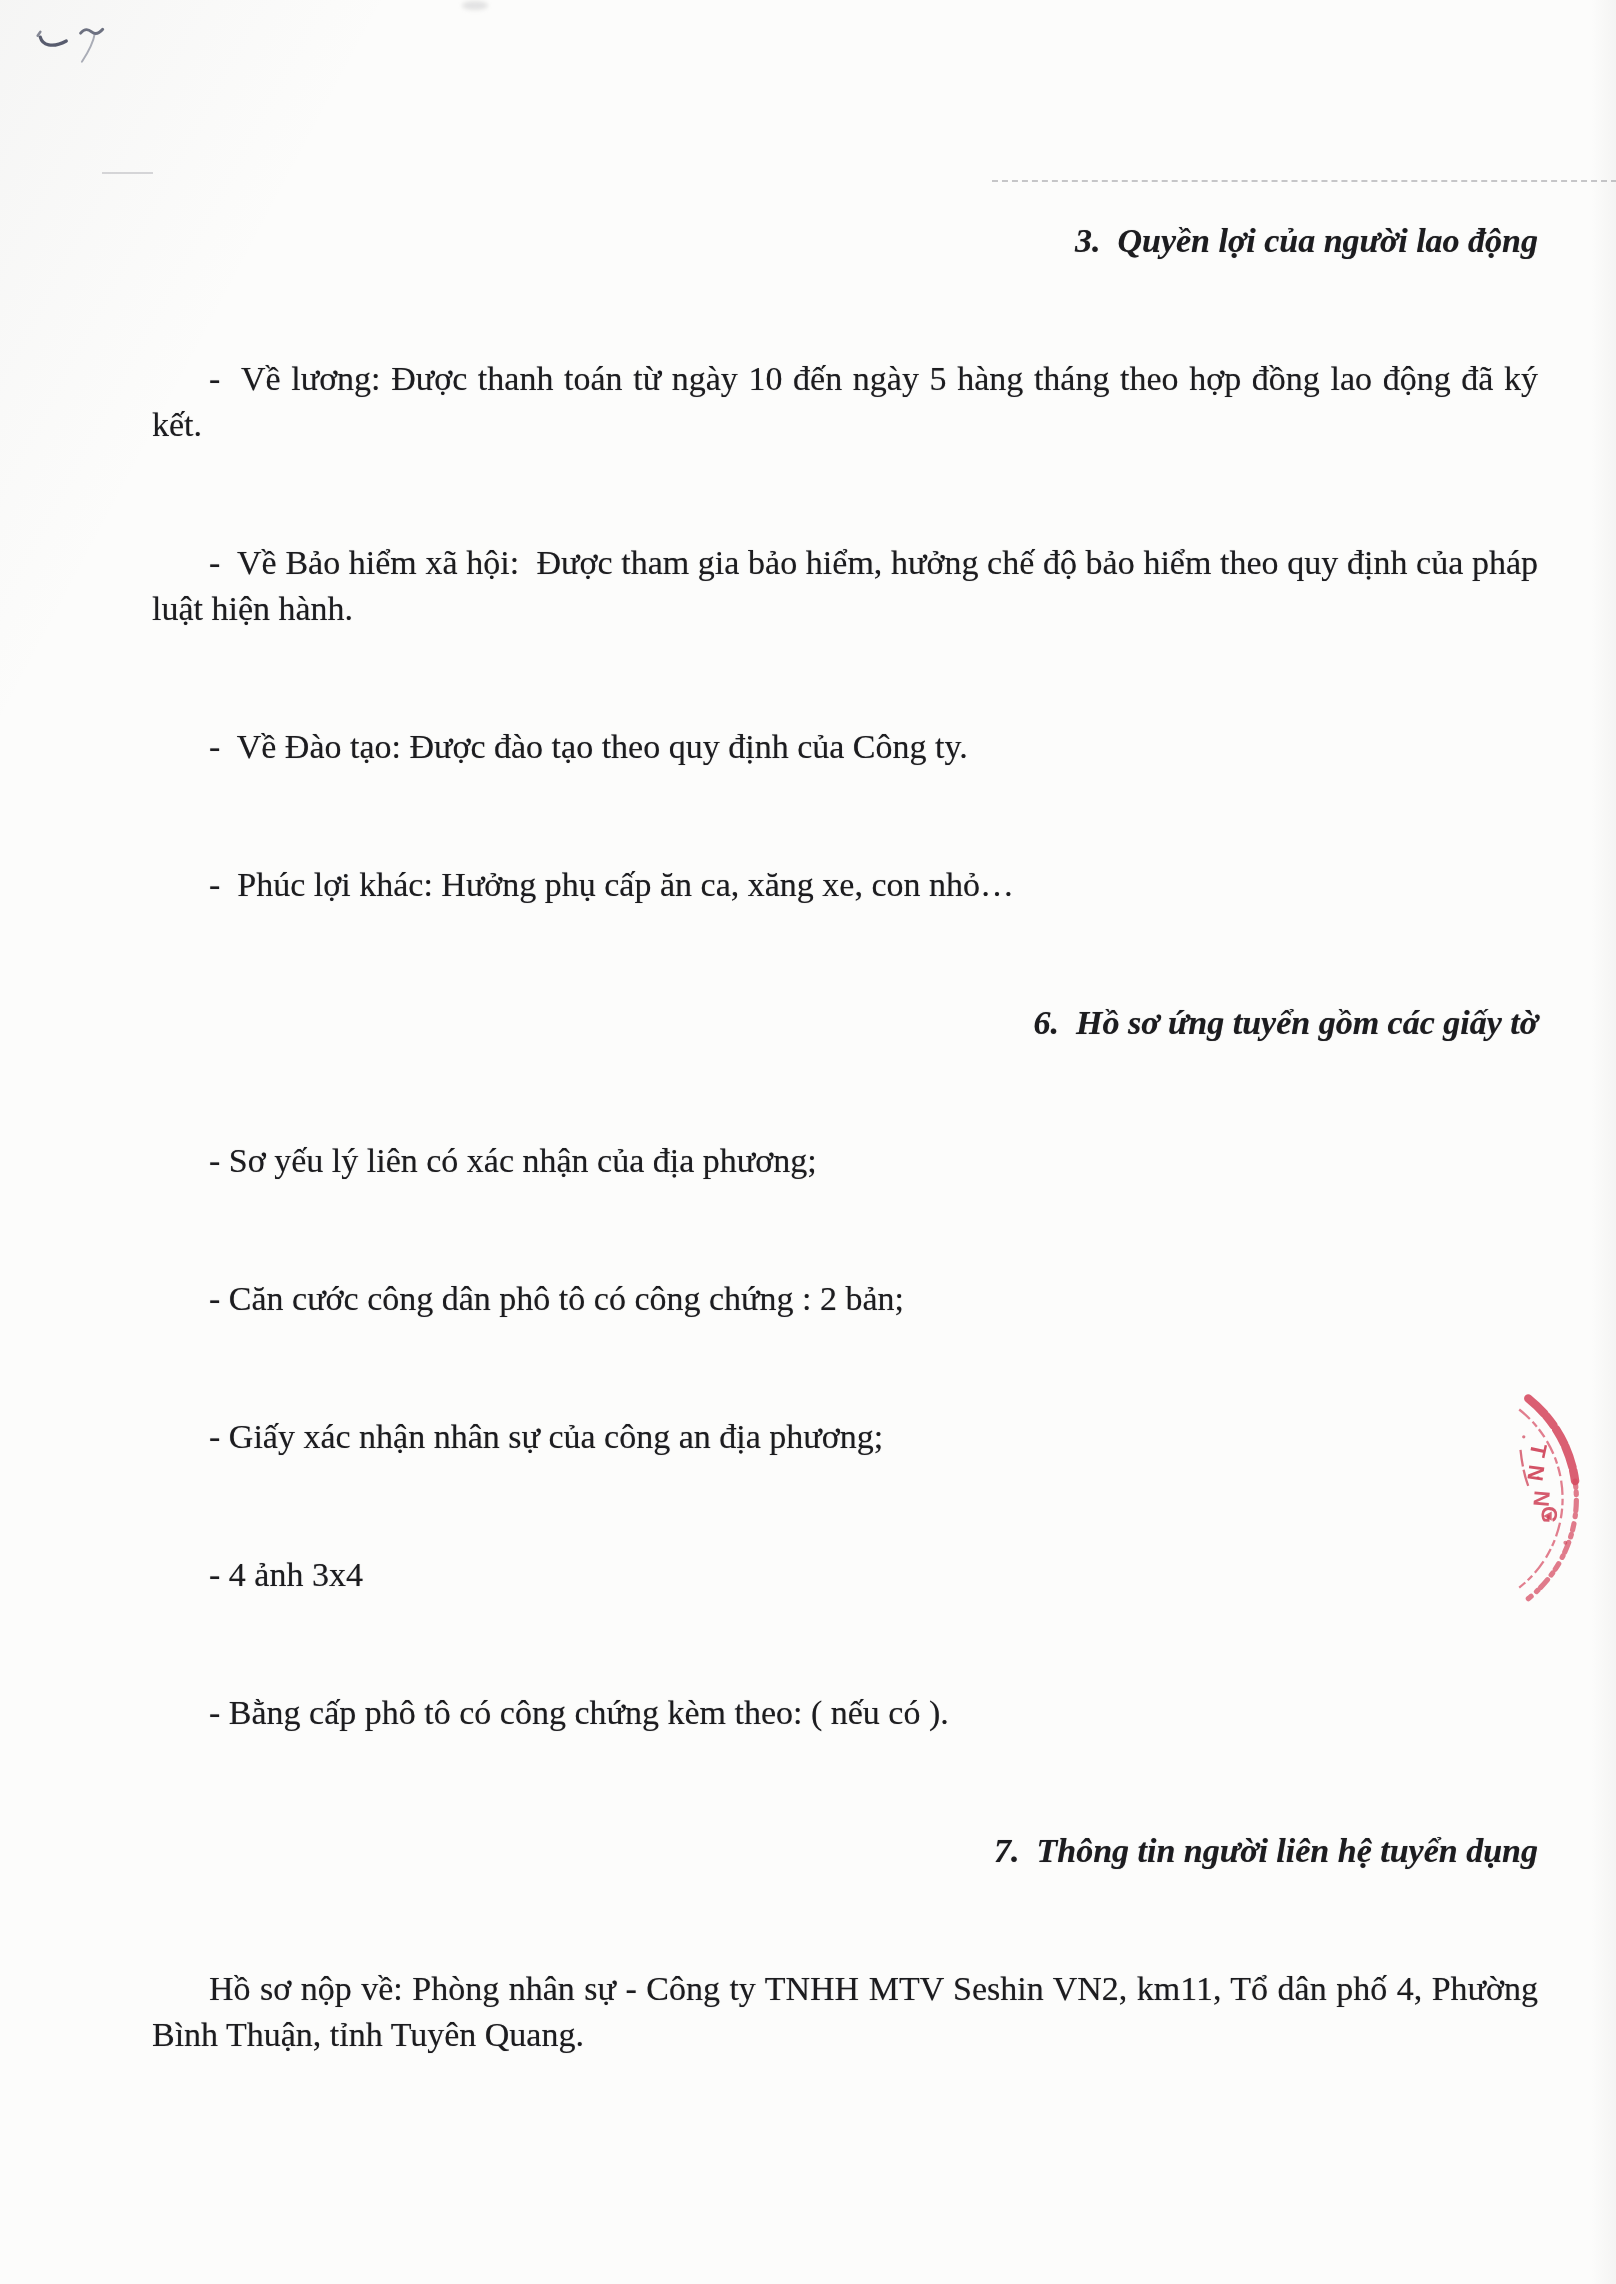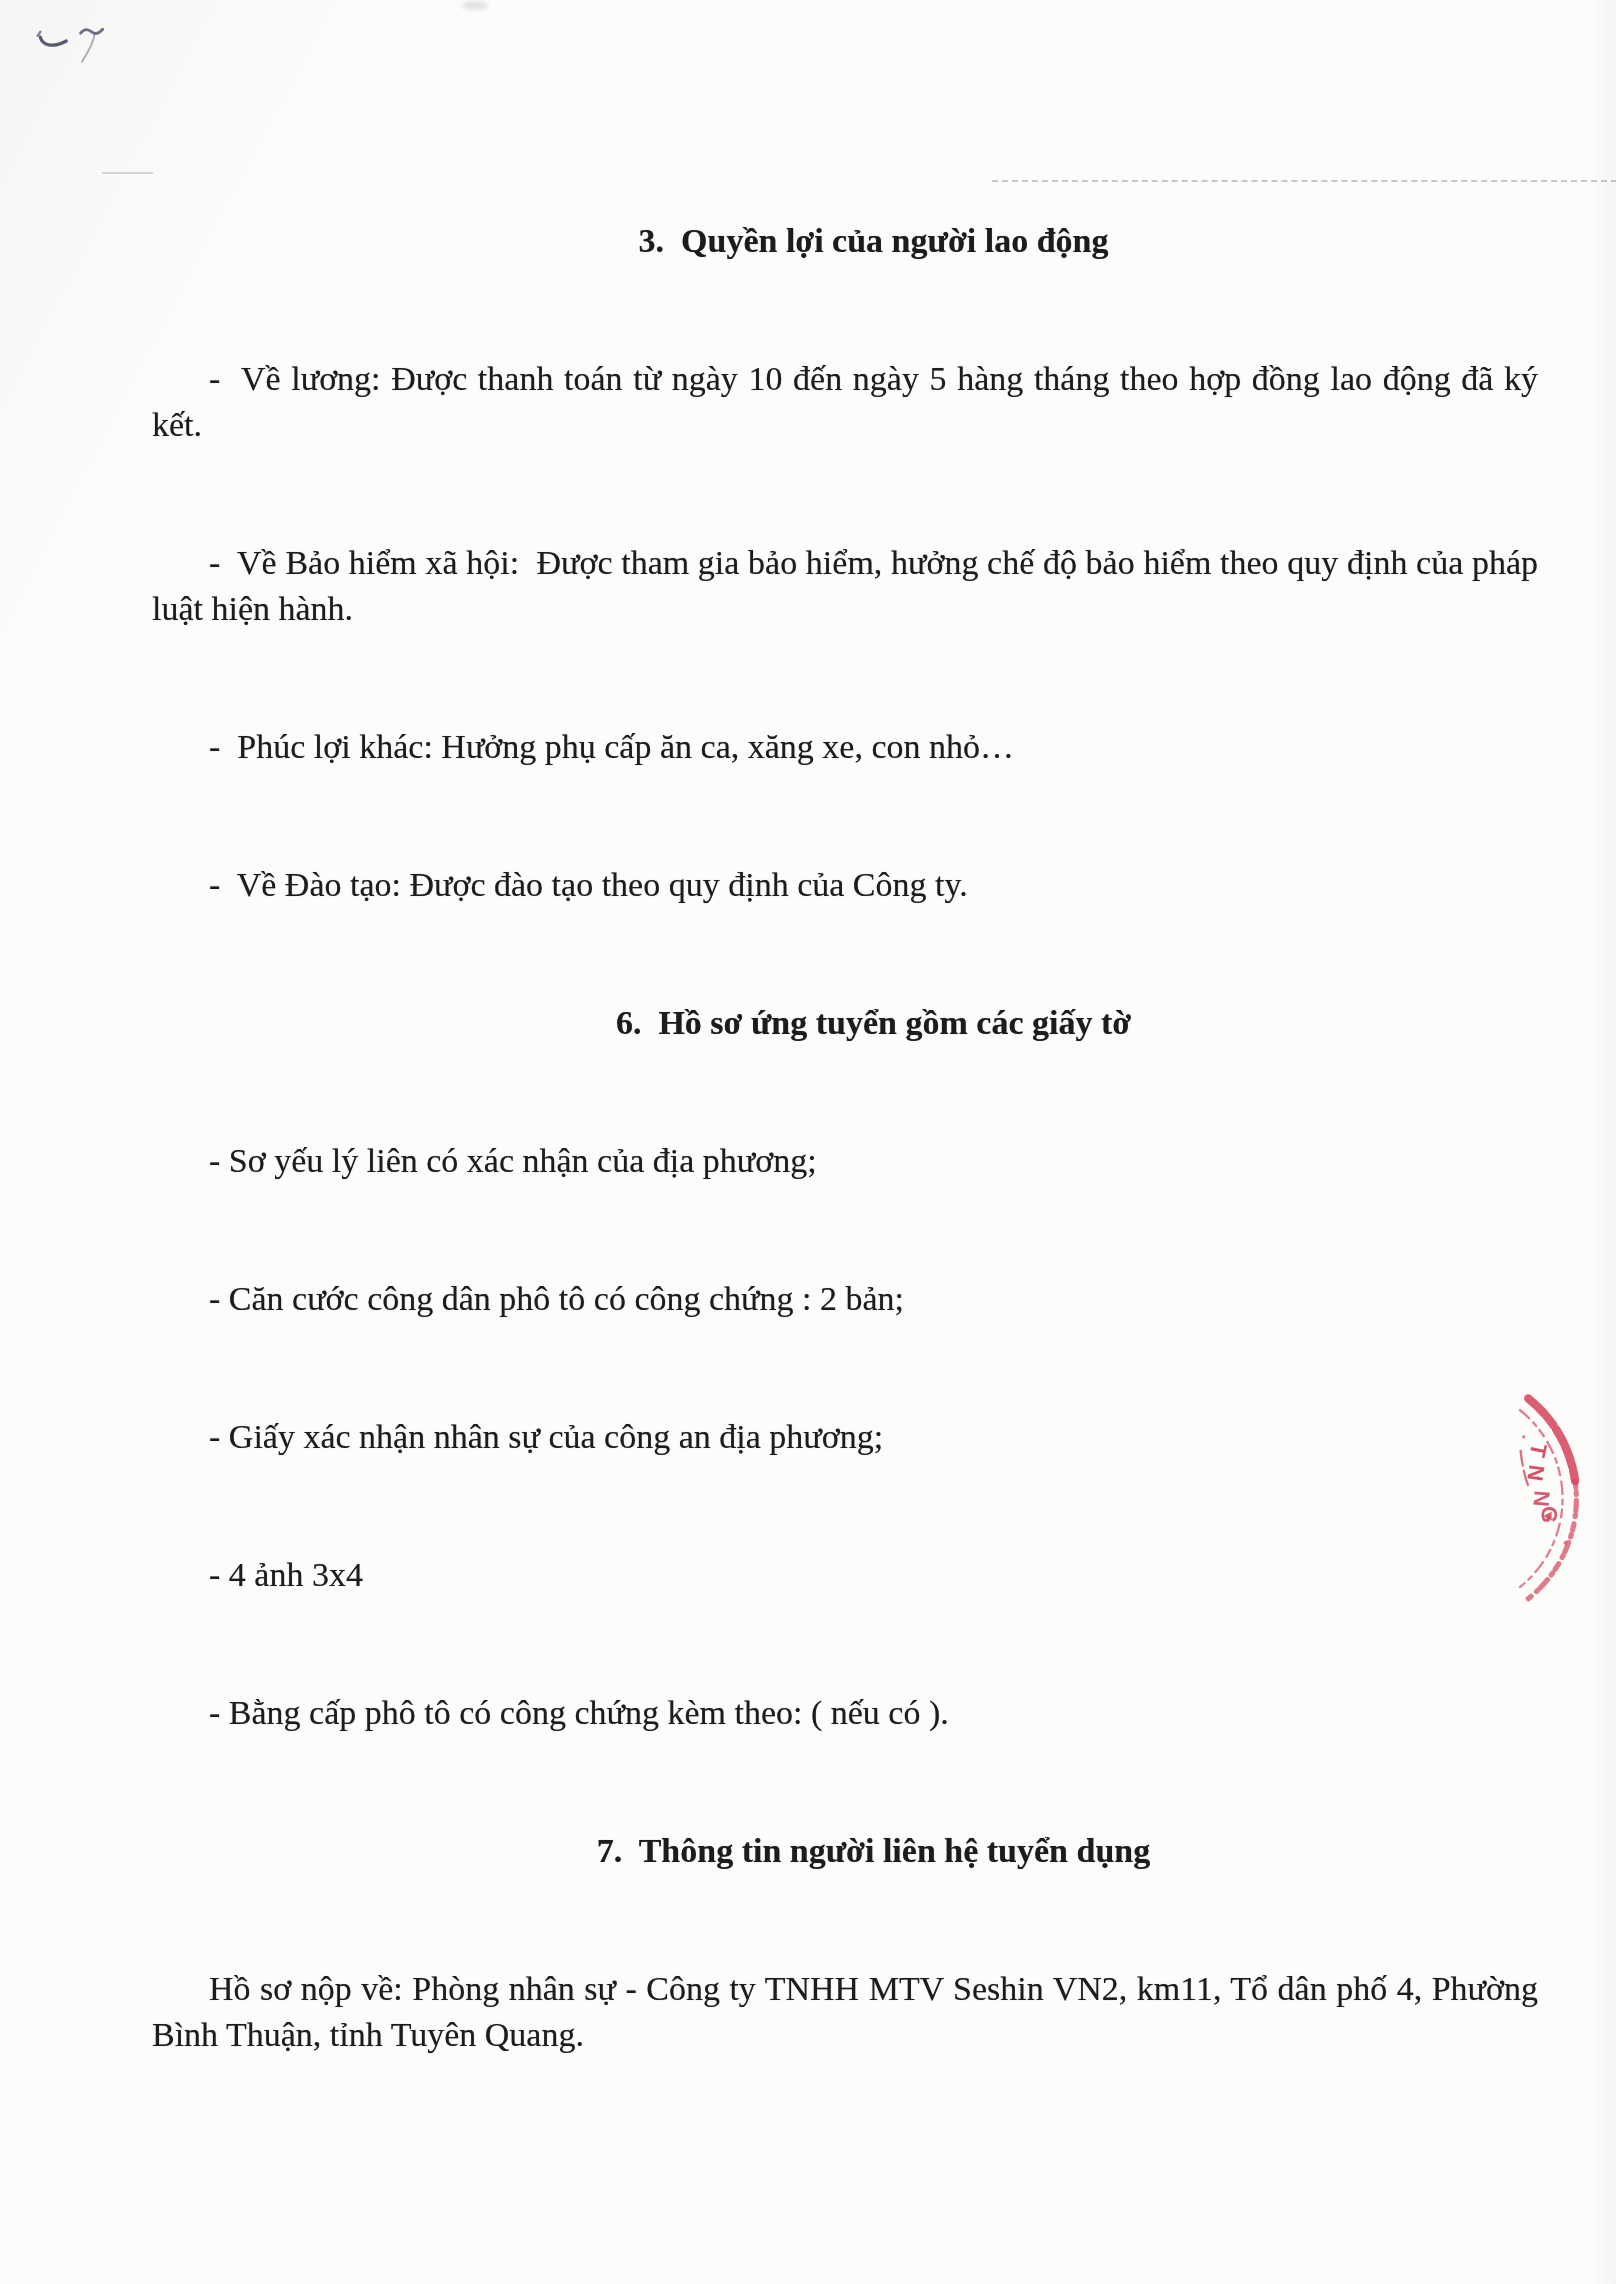--- a/index.html
+++ b/index.html
@@ -19,21 +19,21 @@
   .doc-text {
     position: absolute;
     left: 152px; top: 126px; width: 1386px;
     font-size: 34px;
     line-height: 46px;
     color: #1c1c1f;
     text-shadow: 0 0 0.8px rgba(25,25,30,0.5);
     white-space: pre-wrap;
   }
   .doc-text p { margin: 0; text-align: justify; text-indent: 57px; }
-  .doc-text p.h { font-weight: bold; text-align: center; }
+  .doc-text p.h { font-weight: bold; text-align: right; font-style: italic; }
   .scanline {
     position: absolute; height: 0;
     border-top: 2px dashed rgba(110,110,118,0.38);
   }
   .scanline.small { border-top: 2px solid rgba(130,130,138,0.30); }
   .smudge {
     position: absolute; left: 462px; top: 1.3px; width: 26px; height: 9px;
     background: rgba(150,150,155,0.25); border-radius: 50%;
     filter: blur(2px);
   }
@@ -55,22 +55,22 @@
   </svg>
 
   <div class="scanline small" style="left:102px; top:172px; width:51px;"></div>
   <div class="scanline" style="left:992px; top:180px; width:625px;"></div>
   <div class="smudge"></div>
 
   <div class="doc-text">
     <p class="h">3.  Quyền lợi của người lao động</p>
     <p>-  Về lương: Được thanh toán từ ngày 10 đến ngày 5 hàng tháng theo hợp đồng lao động đã ký kết.</p>
     <p>-  Về Bảo hiểm xã hội:  Được tham gia bảo hiểm, hưởng chế độ bảo hiểm theo quy định của pháp luật hiện hành.</p>
+    <p>-  Về Đào tạo: Được đào tạo theo quy định của Công ty.</p>
     <p>-  Phúc lợi khác: Hưởng phụ cấp ăn ca, xăng xe, con nhỏ…</p>
-    <p>-  Về Đào tạo: Được đào tạo theo quy định của Công ty.</p>
     <p class="h">6.  Hồ sơ ứng tuyển gồm các giấy tờ</p>
     <p>- Sơ yếu lý liên có xác nhận của địa phương;</p>
     <p>- Căn cước công dân phô tô có công chứng : 2 bản;</p>
     <p>- Giấy xác nhận nhân sự của công an địa phương;</p>
     <p>- 4 ảnh 3x4</p>
     <p>- Bằng cấp phô tô có công chứng kèm theo: ( nếu có ).</p>
     <p class="h">7.  Thông tin người liên hệ tuyển dụng</p>
     <p>Hồ sơ nộp về: Phòng nhân sự - Công ty TNHH MTV Seshin VN2, km11, Tổ dân phố 4, Phường Bình Thuận, tỉnh Tuyên Quang.</p>
     
   </div>

